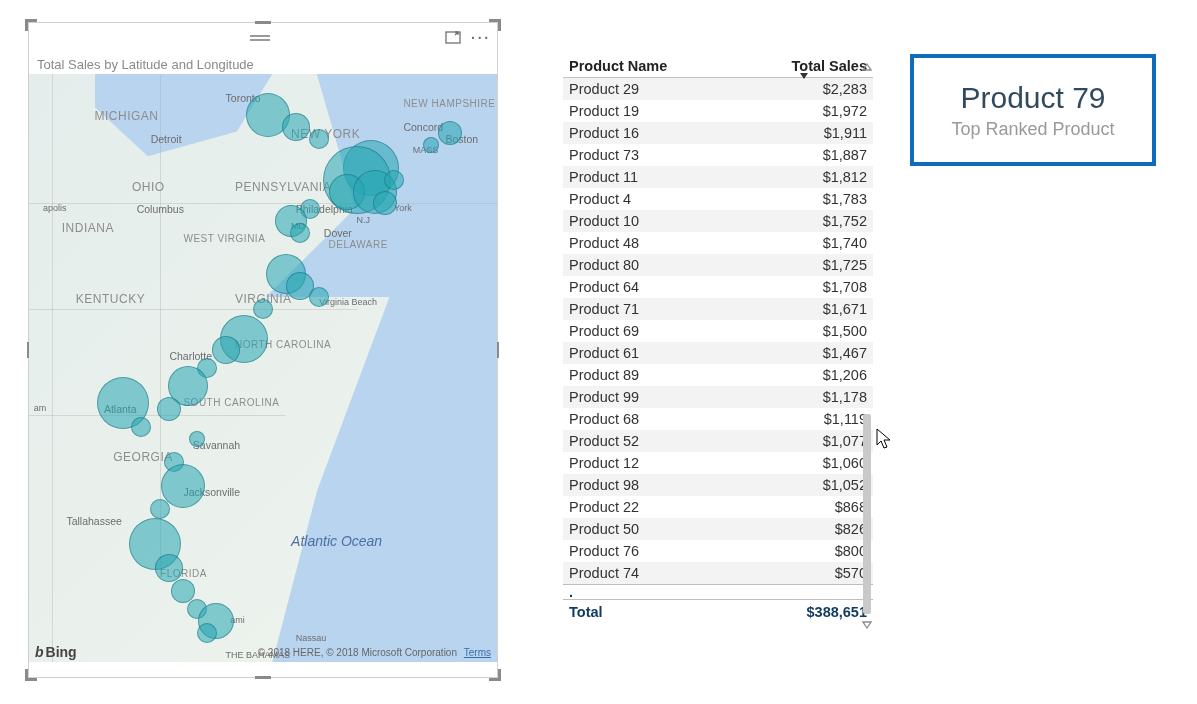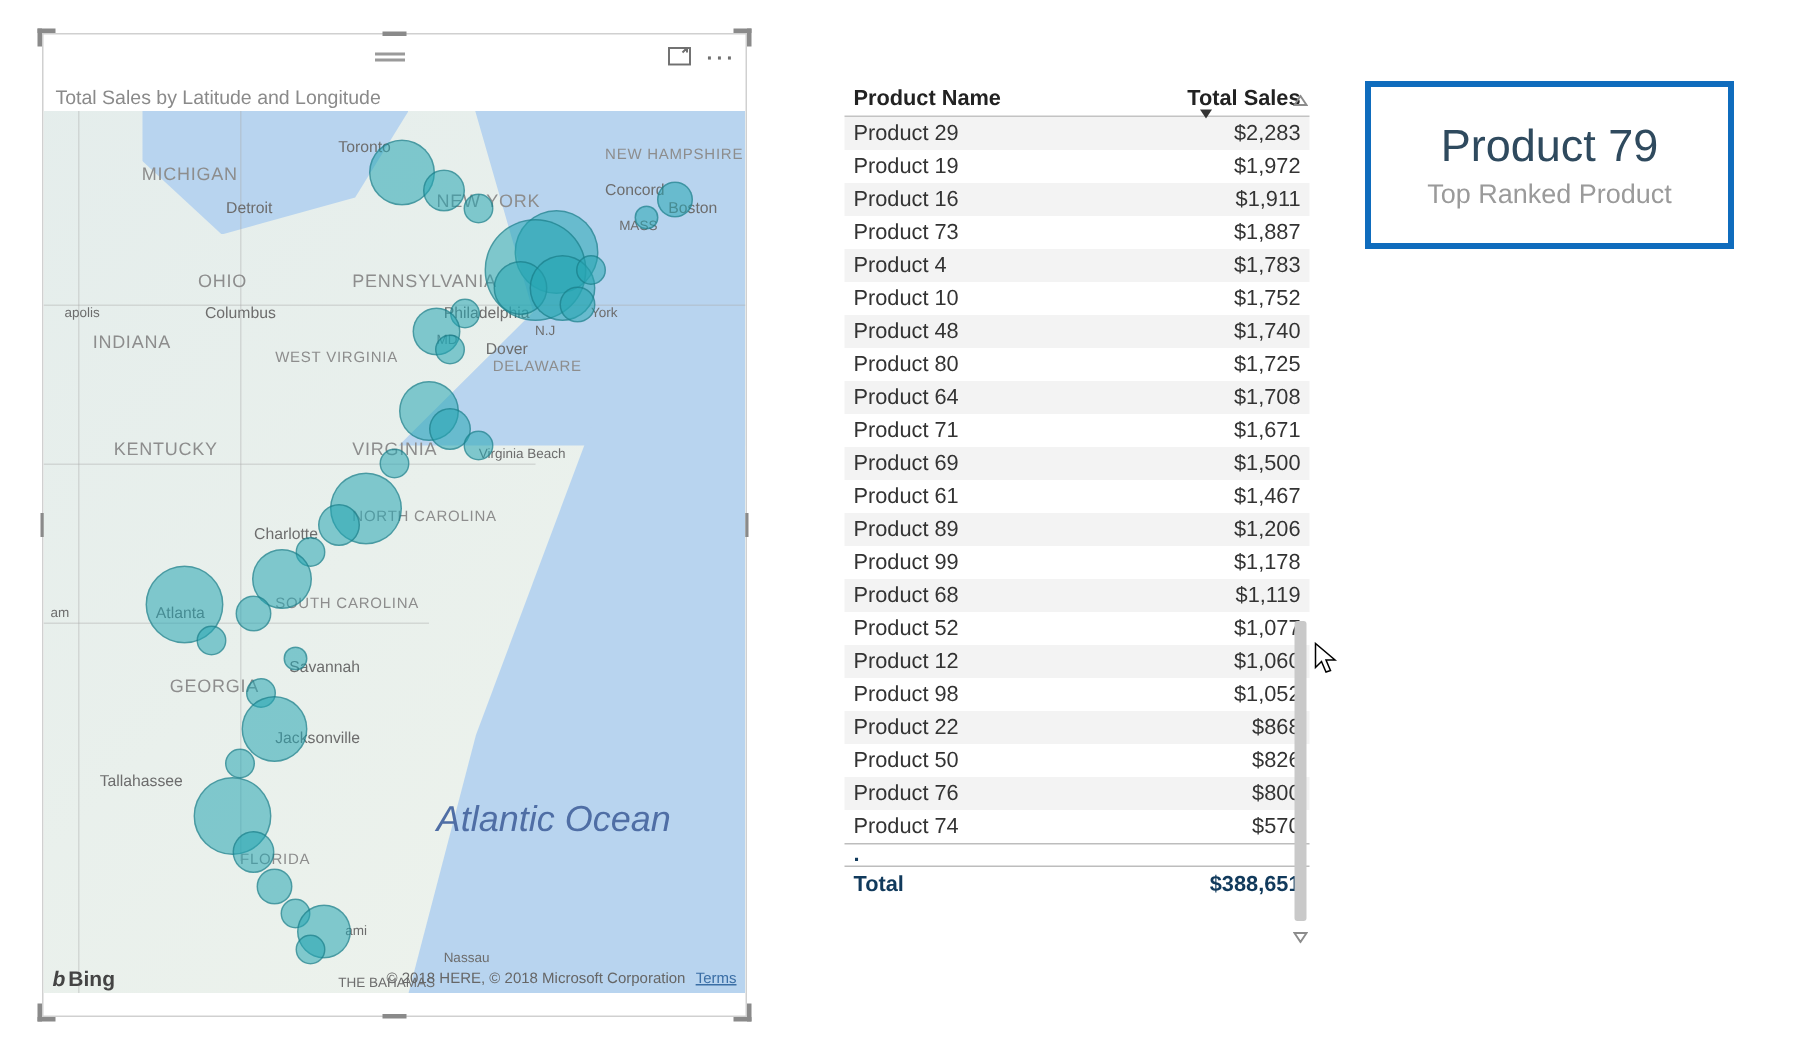--- a/index.html
+++ b/index.html
@@ -67,21 +67,21 @@
   }
   .map-label {
     position:absolute;
     font-size: 11px;
     color:#7a7a7a;
     white-space:nowrap;
     pointer-events:none;
   }
   .map-label.state { font-size:12px; color:#8d8d8d; letter-spacing:.5px;}
   .map-label.city { font-size:10.5px; color:#6d6d6d;}
-  .map-label.water { font-size:24px; color:#4f6ea5; font-style:italic;}
+  .map-label.water { font-size:14px; color:#4f6ea5; font-style:italic;}
   .bubble {
     position:absolute;
     border-radius:50%;
     background: rgba(38,166,178,.55);
     border:1px solid rgba(20,110,120,.5);
     transform: translate(-50%,-50%);
   }
   .map-footer {
     position:absolute;
     left:0; right:0; bottom:0;
@@ -357,20 +357,24 @@
         </tr>
         <tr>
           <td>Product 16</td>
           <td class="sales">$1,911</td>
         </tr>
         <tr>
           <td>Product 73</td>
           <td class="sales">$1,887</td>
         </tr>
         <tr>
+          <td>Product 11</td>
+          <td class="sales">$1,812</td>
+        </tr>
+        <tr>
           <td>Product 4</td>
           <td class="sales">$1,783</td>
         </tr>
         <tr>
           <td>Product 10</td>
           <td class="sales">$1,752</td>
         </tr>
         <tr>
           <td>Product 48</td>
           <td class="sales">$1,740</td>

